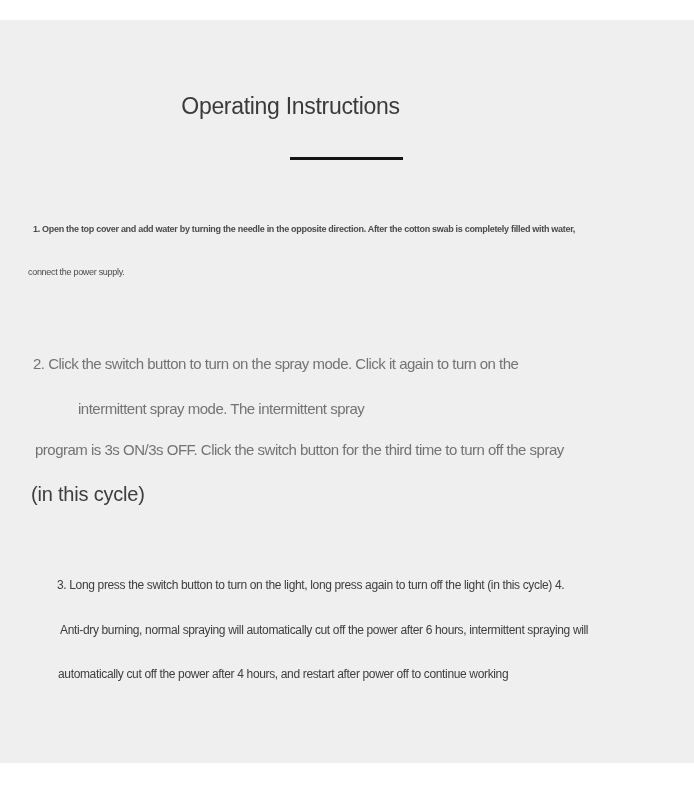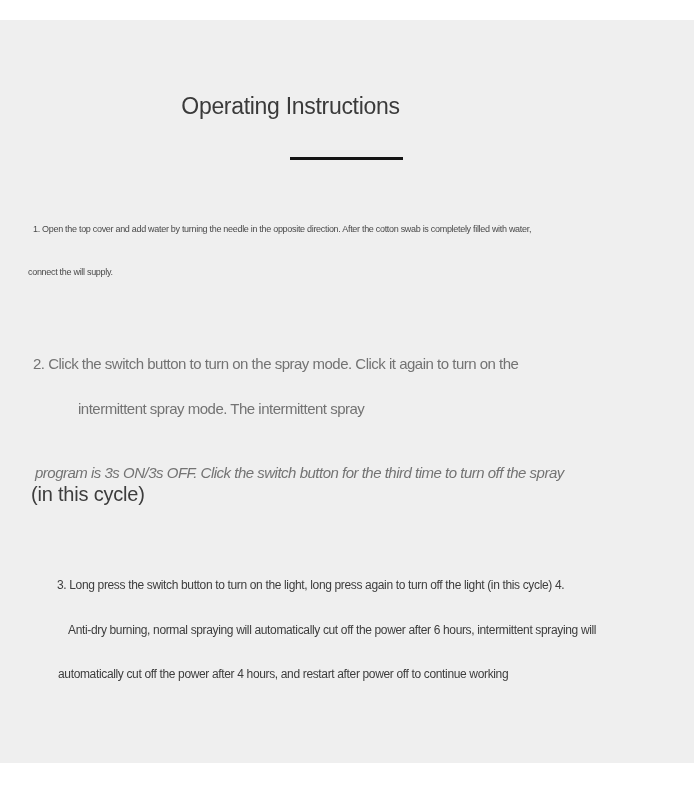--- a/index.html
+++ b/index.html
@@ -60,41 +60,41 @@
     font-size: 20px;
     letter-spacing: -0.2px;
     color: #3d3d3d;
   }
   .p3 {
     font-size: 12px;
     letter-spacing: -0.35px;
     color: #3d3d3d;
     margin-left: 24px;
   }
-  .p1l1 { left: 33px; top: 224px; }
+  .p1l1 { left: 33px; top: 224px; font-weight: bold; }
   .p1l2 { left: 28px; top: 267px; }
   .p2l1 { left: 33px; top: 355px; }
   .p2l2 { left: 34px; top: 400px; margin-left: 44px; }
-  .p2l3 { left: 35px; top: 464px; font-style: italic; }
+  .p2l3 { left: 35px; top: 441px; }
   .p2l4 { left: 31px; top: 483px; }
   .p3l1 { left: 33px; top: 579px; }
-  .p3l2 { left: 44px; top: 624px; }
+  .p3l2 { left: 36px; top: 624px; }
   .p3l3 { left: 34px; top: 668px; }
 </style>
 </head>
 <body>
 
 <div class="panel"></div>
 
 <div class="page-title">Operating Instructions</div>
 
 <div class="title-divider"></div>
 
 <div class="line p1 p1l1">1. Open the top cover and add water by turning the needle in the opposite direction. After the cotton swab is completely filled with water,</div>
-<div class="line p1 p1l2">connect the will supply.</div>
+<div class="line p1 p1l2">connect the power supply.</div>
 
 <div class="line p2 p2l1">2. Click the switch button to turn on the spray mode. Click it again to turn on the</div>
 <div class="line p2 p2l2">intermittent spray mode. The intermittent spray</div>
 <div class="line p2 p2l3">program is 3s ON/3s OFF. Click the switch button for the third time to turn off the spray</div>
 <div class="line p2-big p2l4">(in this cycle)</div>
 
 <div class="line p3 p3l1">3. Long press the switch button to turn on the light, long press again to turn off the light (in this cycle) 4.</div>
 <div class="line p3 p3l2">Anti-dry burning, normal spraying will automatically cut off the power after 6 hours, intermittent spraying will</div>
 <div class="line p3 p3l3">automatically cut off the power after 4 hours, and restart after power off to continue working</div>
 

